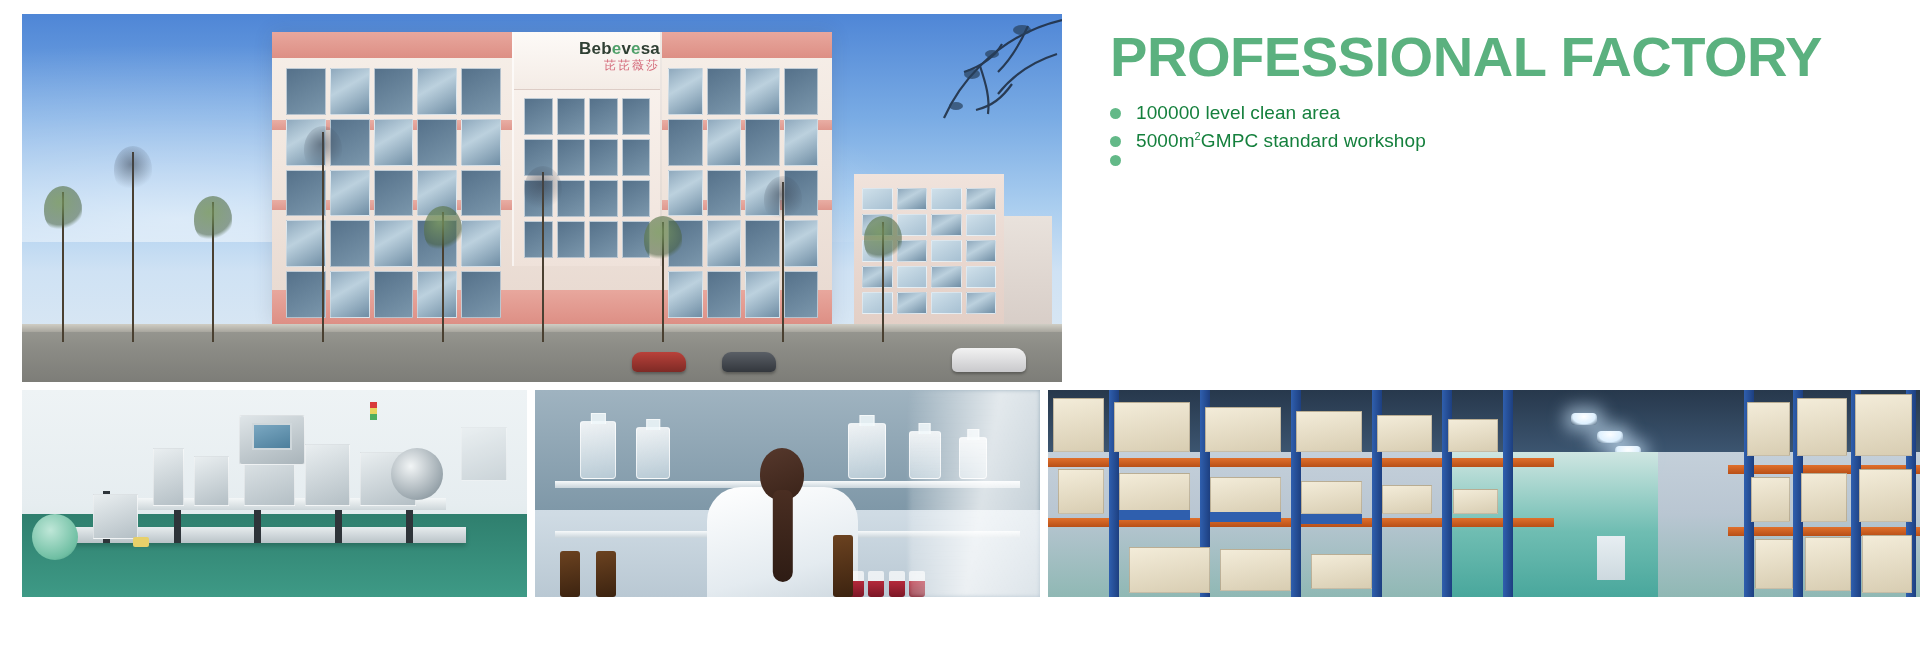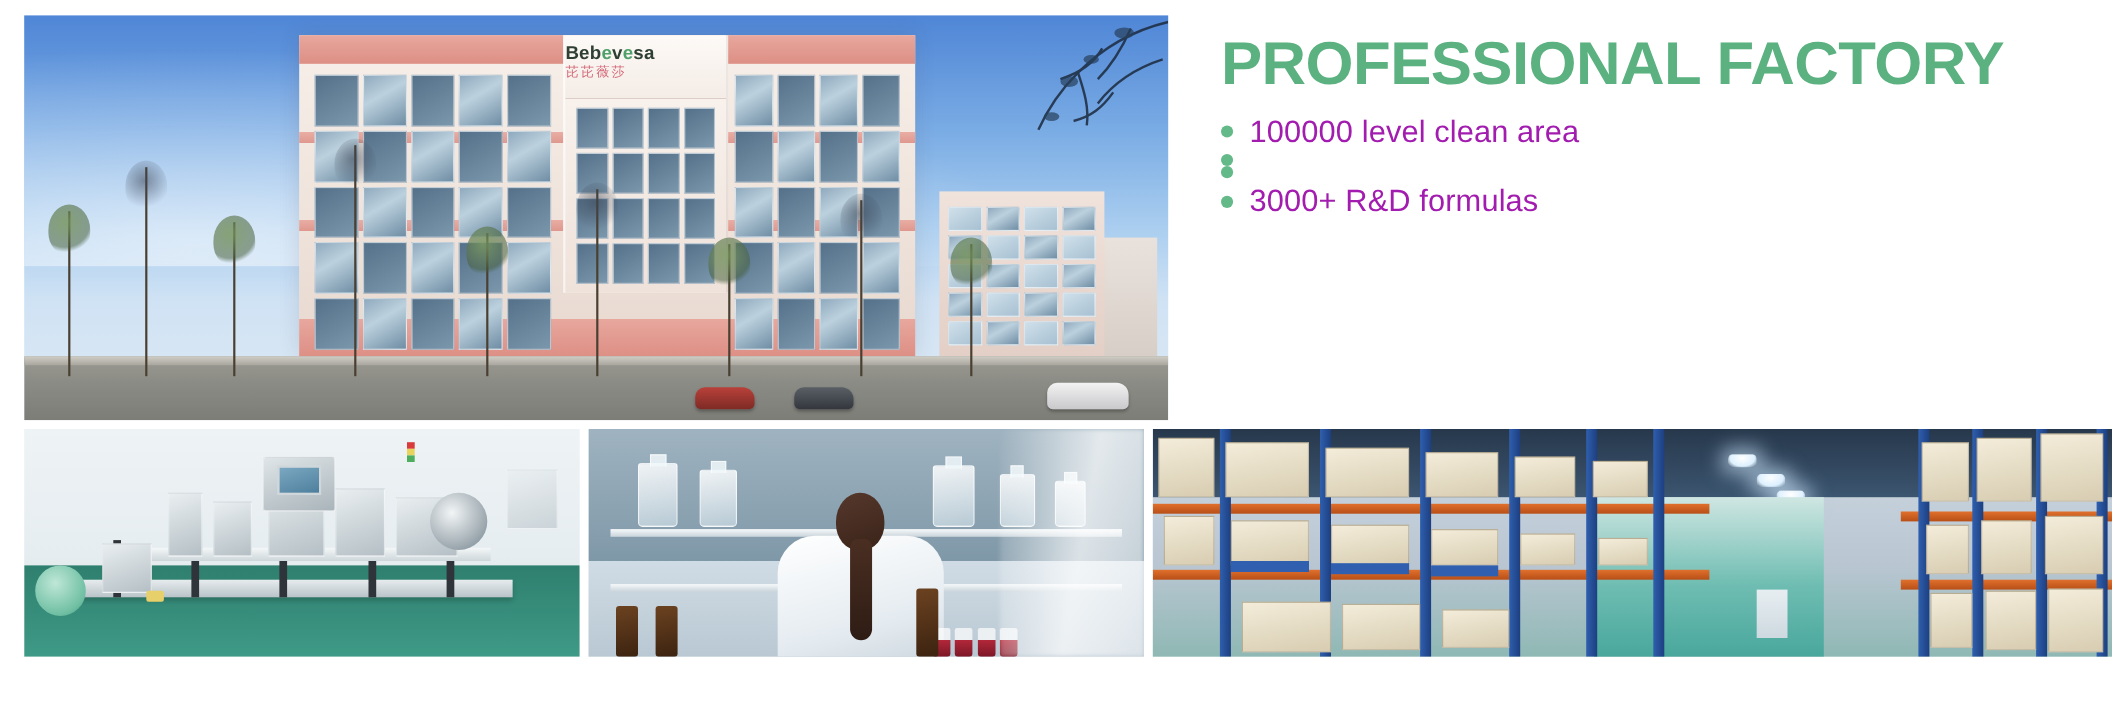--- a/index.html
+++ b/index.html
@@ -59,21 +59,21 @@
     border-left: 2px solid rgba(255,255,255,.6);
     border-right: 2px solid rgba(0,0,0,.05);
   }
   .tower-top {
     position:absolute; left:0; right:0; top:0; height:58px;
     background: linear-gradient(180deg,#fdfaf7,#f4ece6);
     border-bottom: 1px solid rgba(190,160,150,.5);
   }
   .logo-sign {
     position: absolute; left: 0; right: 0; top: 8px;
-    text-align: left; line-height: 1.05;
+    text-align: right; line-height: 1.05;
   }
   .logo-sign .en {
     font-size: 17px; font-weight: bold; color: #2f3f33;
     letter-spacing: .2px;
     font-family: "Liberation Sans", sans-serif;
   }
   .logo-sign .en .accent { color: #4fa06a; }
   .logo-sign .cn {
     font-size: 12px; color: #d46a7a; letter-spacing: 2px; margin-top:1px;
   }
@@ -137,22 +137,22 @@
     margin: 8px 0 14px 0;
     font-family: "Liberation Sans", sans-serif;
     transform: scaleX(1.02);
     transform-origin: left center;
     white-space: nowrap;
   }
   ul.features { list-style: none; }
   ul.features li {
     display: flex;
     align-items: center;
-    font-size: 28px;
-    color: #a21caf;
+    font-size: 19px;
+    color: #15803d;
     line-height: 1.48;
     letter-spacing: .1px;
     white-space: nowrap;
   }
   ul.features li .dot {
     width: 11px; height: 11px; border-radius: 50%;
     background: #63b988;
     margin-right: 15px;
     flex: 0 0 auto;
   }
@@ -396,27 +396,24 @@
 
     <div class="feature-col">
       <div class="headline">PROFESSIONAL FACTORY</div>
       <ul class="features">
         <li>
           <span class="dot"></span>
           <span>100000 level clean area</span>
         </li>
         <li>
           <span class="dot"></span>
+          <span><span>5000m</span><sup class="sq">2</sup><span>GMPC standard workshop</span></span>
         </li>
         <li>
           <span class="dot"></span>
-        </li>
-        <li>
-          <span class="dot"></span>
-          <span>3000+ R&amp;D formulas</span>
         </li>
       </ul>
     </div>
   </div>
 
   <div class="bottom-row">
 
     <div class="tile machine">
       <div class="m-floor"></div>
       <div class="m-base"></div>

